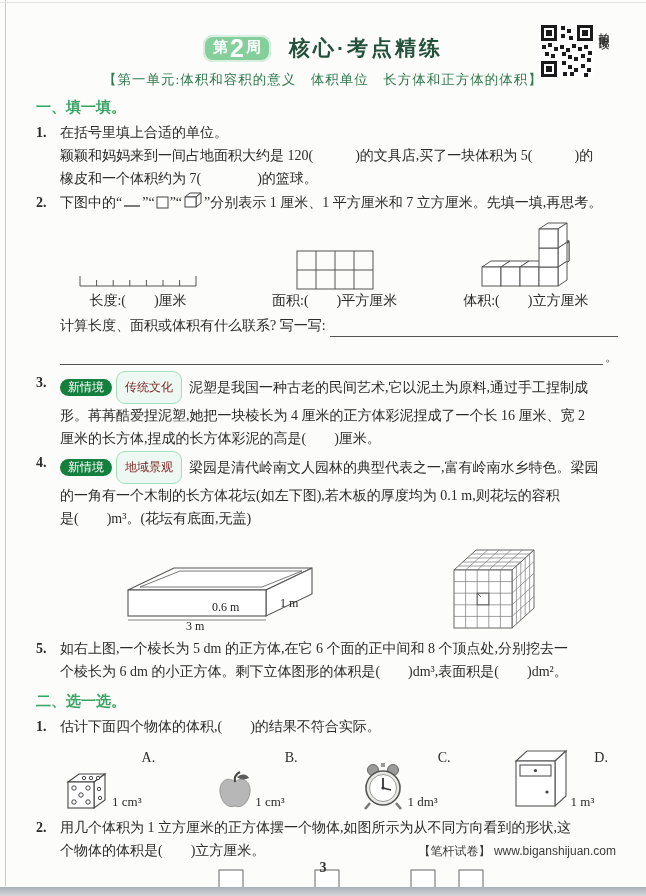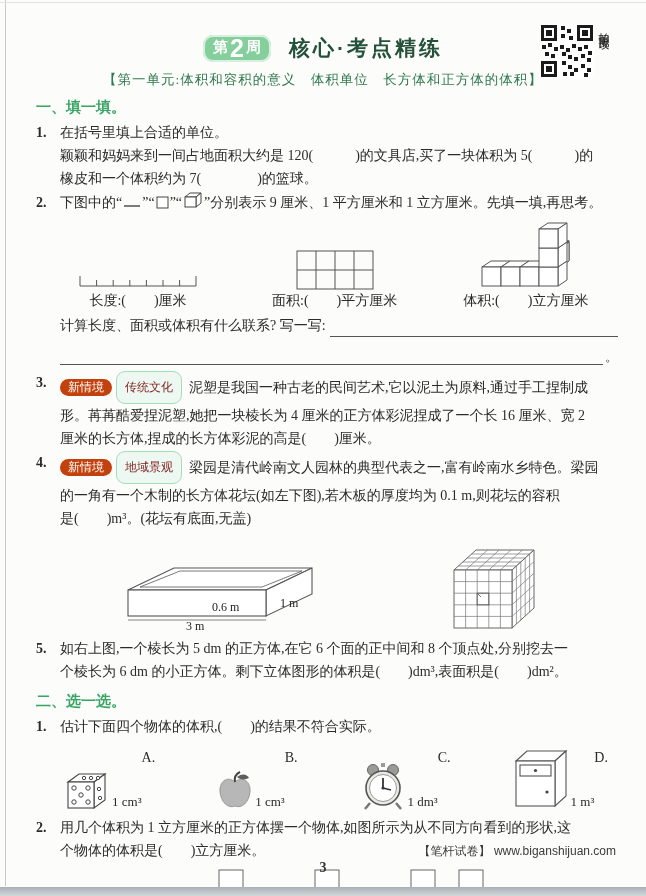--- a/index.html
+++ b/index.html
@@ -29,21 +29,21 @@
 
   .unit-line { text-align:center; margin-top:9px; font-size:13.5px; color:#2f7a4e; letter-spacing:1px; }
 
   .content { padding:0 28px 0 36px; }
   .sec-title { font-family:"Liberation Sans",sans-serif; font-weight:bold; font-size:15px;
     color:#39a565; margin:9px 0 4px; }
   .q { display:flex; margin-top:1px; }
   .qnum { width:24px; font-weight:bold; font-size:14px; line-height:23px; flex-shrink:0; }
   .qbody { flex:1; }
   .qline { font-size:14px; line-height:23px; }
-  .pill-solid { display:inline-block; background:#c2410c; color:#fff; border-radius:9px;
+  .pill-solid { display:inline-block; background:#15803d; color:#fff; border-radius:9px;
     padding:0 8px; font-size:12px; line-height:17px; margin-right:4px;
     font-family:"Liberation Sans",sans-serif; vertical-align:1px; }
   .pill-light { display:inline-block; background:#ecf8f1; color:#7f1d1d; border:1px solid #a5dcba;
     border-radius:9px; padding:8px 8px; font-size:12px; line-height:15px; margin-right:7px;
     vertical-align:1px; }
 
   .diagram-row-q2 { display:flex; align-items:flex-end; margin:6px 0 2px; }
   .dgroup { display:flex; flex-direction:column; align-items:center; }
   .dlabel { font-size:14px; line-height:20px; margin-top:1px; white-space:nowrap; }
   .g-len { margin-left:18px; } .g-area { margin-left:74px; } .g-vol { margin-left:66px; }
@@ -162,21 +162,21 @@
           <span>下图中的“</span><span class="inline-ic"><svg width="18" height="8" viewBox="0 0 18 8">
                 <line x1="1" y1="5" x2="17" y2="5" stroke="#444" stroke-width="1.4"></line>
               </svg></span><span>”“</span><span class="inline-ic"><svg width="13" height="13" viewBox="0 0 13 13">
                 <rect x="1" y="1" width="11" height="11" fill="#fff" stroke="#444" stroke-width="1"></rect>
               </svg></span><span>”“</span><span class="inline-ic"><svg width="20" height="18" viewBox="0 0 20 18">
                 <g fill="#fff" stroke="#444" stroke-width="1">
                   <path d="M2 6 l5 -4 h11 l-5 4 z"></path>
                   <path d="M13 6 l5 -4 v10 l-5 4 z"></path>
                   <rect x="2" y="6" width="11" height="10"></rect>
                 </g>
-              </svg></span><span>”分别表示 9 厘米、1 平方厘米和 1 立方厘米。先填一填,再思考。</span>
+              </svg></span><span>”分别表示 1 厘米、1 平方厘米和 7 立方厘米。先填一填,再思考。</span>
         </div>
 
         <div class="diagram-row-q2">
           <div class="dgroup g-len">
             <span>
               <svg width="120" height="18" viewBox="0 0 120 18">
                 <g stroke="#555" stroke-width="1" fill="none">
                   <line x1="2" y1="14" x2="118" y2="14"></line>
                   <line x1="2" y1="14" x2="2" y2="4"></line>
                     <line x1="118" y1="14" x2="118" y2="4"></line>

